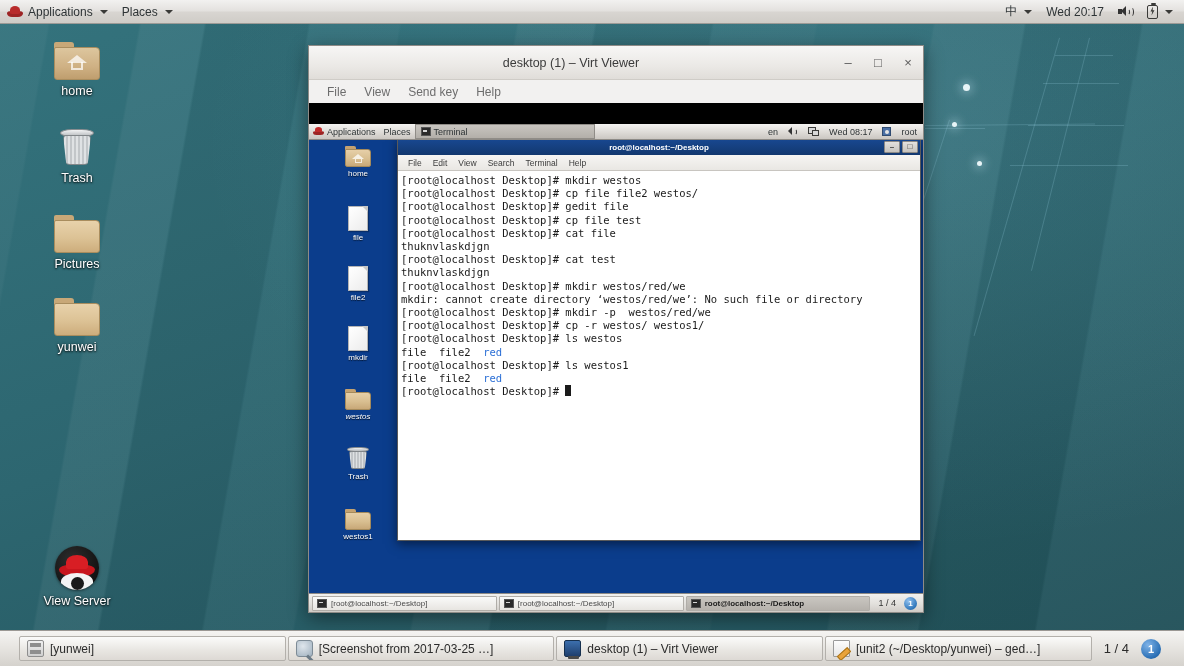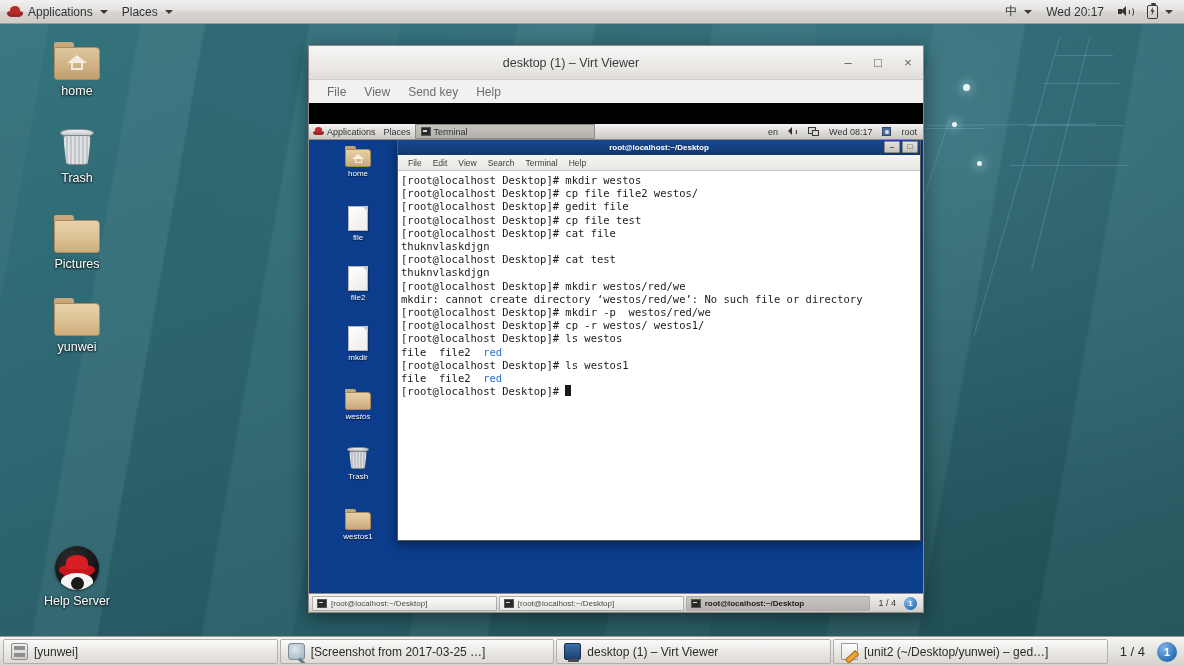--- a/index.html
+++ b/index.html
@@ -178,24 +178,24 @@
     position: absolute; left: 6px; top: 27px; width: 32px; height: 17px;
     background: #f4f4f4; border-radius: 50% 50% 14% 14%;
   }
   .rhbadge .chin {
     position: absolute; left: 16px; top: 31px; width: 13px; height: 13px;
     background: #1a1a1a; border-radius: 50%;
   }
 
   
   #taskbar {
-    position: absolute; left: 0; bottom: 0; width: 1184px; height: 30px;
+    position: absolute; left: 0; bottom: 0; width: 1184px; height: 36px;
     background: linear-gradient(to bottom, #f5f4f2 0%, #e6e4e0 50%, #d5d2cd 100%);
     border-top: 1px solid #9b9894;
-    display: flex; align-items: center; gap: 2px; padding: 2px 3px;
+    display: flex; align-items: center; gap: 2px; padding: 2px 19px;
     z-index: 60;
   }
   .task-btn {
     flex: 1 1 0; min-width: 0; height: 25px;
     display: flex; align-items: center; gap: 6px; padding: 0 7px;
     background: linear-gradient(to bottom, #fbfbfa, #e9e7e3 55%, #ddd9d4);
     border: 1px solid #b3b0ab; border-radius: 2px;
     font-size: 12px; color: #2b2b2b; cursor: default;
     white-space: nowrap; overflow: hidden;
   }
@@ -576,21 +576,21 @@
   </div>
 
 
   <div class="dicon" style="left:22px; top:546px;">
     <span class="rhbadge">
       <span class="hatbrim"></span>
         <span class="hatcrown"></span>
       <span class="face"></span>
         <span class="chin"></span>
     </span>
-    <span class="label">Help Server</span>
+    <span class="label">View Server</span>
   </div>
 
   <div id="vv-window">
 
     <div id="vv-titlebar">
       <div id="vv-title">desktop (1) – Virt Viewer</div>
       <div class="wbtn">–</div>
       <div class="wbtn">□</div>
       <div class="wbtn">×</div>
     </div>

